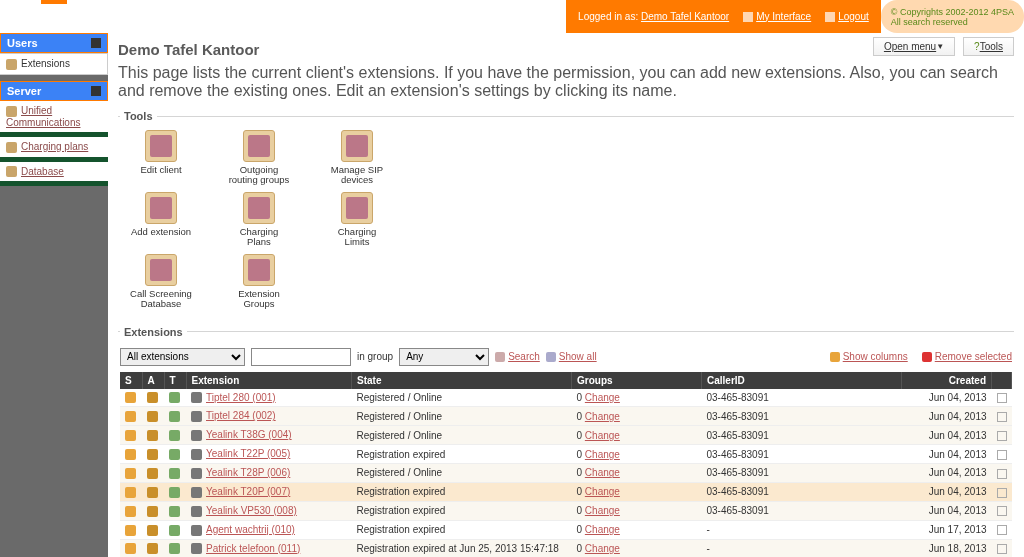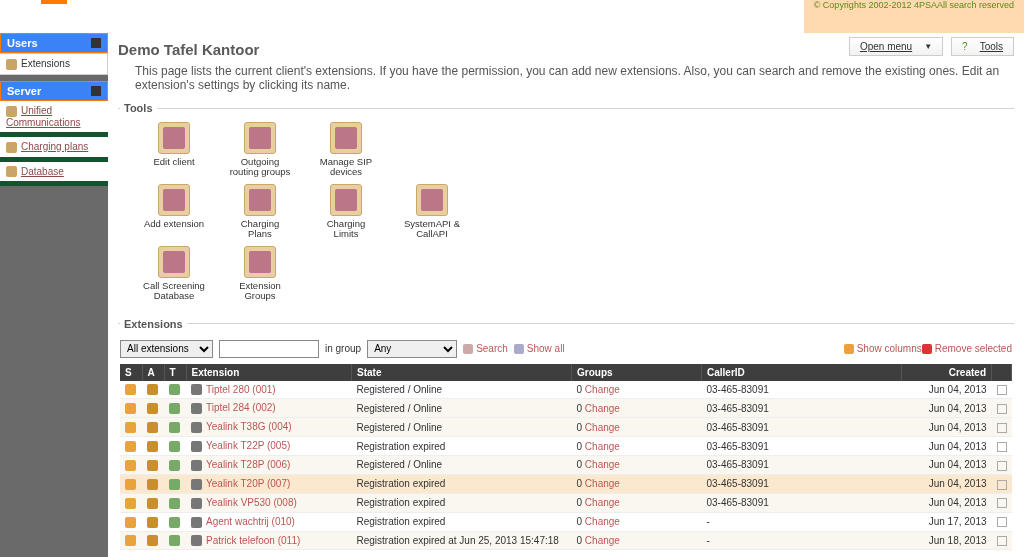--- a/index.html
+++ b/index.html
@@ -1,70 +1,70 @@
 <!DOCTYPE html>
 <html><head>
 <meta charset="utf-8">
 <style>
 * { margin: 0; padding: 0; box-sizing: border-box; }
 body { font-family: Arial, sans-serif; font-size: 11px; color: #333; background: #fff; width: 1024px; }
-a { color: #b55; cursor: pointer; }
+a { color: #b55; text-decoration: underline; cursor: pointer; }
 
 
 .top-bar { height: 33px; display: flex; justify-content: space-between; align-items: center; background: #fff; }
 .logo { padding: 0 8px; }
 .logo .brand { font-size: 19px; font-weight: bold; color: #3a3a3a; letter-spacing: -1px; }
 .logo .brand .hl { background: #ff7a00; color: #fff; padding: 0 2px; }
 .logo .sub { font-size: 12px; color: #ff7a00; letter-spacing: 0.5px; margin-top: 32px; }
 .top-right { display: flex; height: 100%; align-items: center; }
 .orange-bar { background: #ff7a00; color: #fff; height: 100%; display: flex; align-items: center; padding: 0 12px; font-size: 10px; gap: 14px; }
 .orange-bar a { color: #fff; text-decoration: underline; }
 .orange-bar .icon-mini { display:inline-block; width:10px; height:10px; background:#fff; opacity:.7; margin-right:3px; vertical-align:middle; }
-.cr-box { background: #ffd9b0; color: #7a3; height: 100%; display: flex; flex-direction: row; justify-content: center; padding: 0 10px; font-size: 9px; }
+.cr-box { background: #ffd9b0; color: #7a3; height: 100%; display: flex; flex-direction: column; justify-content: center; padding: 0 10px; font-size: 9px; border-radius: 16px; }
 .cr-box span { color: #5a8a1a; }
 
 
 .main { display: flex; }
 .sidebar { width: 108px; background: #6a6a6a; min-height: 524px; padding: 0; }
 .content { flex: 1; padding: 8px 10px 4px 10px; background: #fff; position: relative; }
 
 
 .side-header { background: #3b82f6; color: #fff; font-size: 11px; font-weight: bold; padding: 3px 6px; border: 1px solid #ff7a00; display: flex; justify-content: space-between; align-items: center; }
 .side-toggle { width: 10px; height: 10px; background: #333; display: inline-block; }
 .side-block { background: #fff; }
 .side-item { display: block; padding: 4px 6px; font-size: 10px; border-bottom: 5px solid #14532d; }
 .side-item .ic { display:inline-block; width:11px; height:11px; background:#c9a56a; margin-right:4px; vertical-align:middle; border-radius:2px; }
 .side-item a { color: #333; text-decoration: none; }
 .side-item.active { background: #fff; border: 1px solid #ccc; border-left:none; }
 
 
 .page-title { font-size: 15px; font-weight: bold; color: #5a5a5a; margin-bottom: 6px; }
-.page-desc { font-size: 12px; color: #555; margin-bottom: 10px; margin-left: 17px; }
+.page-desc { font-size: 16px; color: #555; margin-bottom: 10px; }
 .top-actions { position: absolute; top: 4px; right: 10px; display: flex; gap: 8px; }
-.top-actions .bt { border: 1px solid #ccc; padding: 3px 10px; font-size: 10px; background: linear-gradient(#fff,#f2f2f2); display:flex; align-items:center; gap:12px; }
+.top-actions .bt { border: 1px solid #ccc; padding: 3px 10px; font-size: 10px; background: linear-gradient(#fff,#f2f2f2); display:flex; align-items:center; gap:0; }
 .top-actions .bt .tri { font-size:8px; }
 
 
 fieldset { border: 1px solid #d5d5d5; border-left:none; border-right:none; border-bottom:none; margin-bottom: 6px; padding: 8px 2px 4px 2px; }
 legend { font-size: 11px; font-weight: bold; color: #555; padding: 0 4px; }
 
 
-.tools-row { display: flex; gap: 24px; margin-bottom: 6px; margin-left: 23px; }
+.tools-row { display: flex; gap: 36px; margin-bottom: 6px; margin-left: 10px; }
 .tool { width: 62px; text-align: center; font-size: 9.5px; line-height: 1.1; cursor:pointer; }
 .tool .ticon { width: 32px; height: 32px; margin: 0 auto 3px auto; background: #e9cfa0; border:1px solid #caa66a; border-radius:3px; position:relative; }
 .tool .ticon::after { content:''; position:absolute; inset:4px; background:#b78; border-radius:2px; }
 
 
 .filter-bar { display: flex; align-items: center; gap: 6px; font-size: 10px; margin: 2px 0 6px 0; }
 .filter-bar select, .filter-bar input[type=text] { border: 1px solid #888; padding: 1px 2px; font-size: 10px; height: 18px; }
-.filter-bar .sel1 { width: 93px; }
+.filter-bar .sel1 { width: 125px; }
 .filter-bar .txt { width: 100px; }
 .filter-bar .sel2 { width: 90px; }
 .filter-bar .lnk { display:inline-flex; align-items:center; gap:3px; }
-.filter-right { margin-left: auto; display:flex; }
+.filter-right { margin-left: auto; display:flex; gap:14px; }
 .ic-sm { display:inline-block; width:10px; height:10px; background:#e08; border-radius:2px; }
 .ic-sm.mag { background:#caa; }
 .ic-sm.list { background:#aac; }
 .ic-sm.cols { background:#e8a43a; }
 .ic-sm.del { background:#d33; }
 
 
 .tbl { width: 100%; border-collapse: collapse; font-size: 10px; }
 .tbl th { background: #3e3e3e; color: #fff; font-weight: bold; text-align: left; padding: 3px 5px; border-right: 1px solid #555; font-size:10px; }
 .tbl th.r { text-align: right; }
@@ -81,20 +81,28 @@
 </style>
 </head>
 <body>
 
 <div class="top-bar">
   <div class="logo">
     <div class="brand"><span>voiz</span><span class="hl">XL</span><span style="font-size:10px; vertical-align:top;">™</span></div>
     <div class="sub">TELECOM|SOLUTIONS</div>
   </div>
   <div class="top-right">
+    <div class="orange-bar">
+      <span>
+        <span>Logged in as:</span>
+        <a>Demo Tafel Kantoor</a>
+      </span>
+      <a><span class="icon-mini"></span><span>My Interface</span></a>
+      <a><span class="icon-mini"></span><span>Logout</span></a>
+    </div>
     <div class="cr-box">
       <span>© Copyrights 2002-2012 4PSA</span>
       <span>All search reserved</span>
     </div>
   </div>
 </div>
 
 <div class="main">
 
   <div class="sidebar">
@@ -136,21 +144,20 @@
       <legend>Tools</legend>
       <div class="tools-row">
         <div class="tool"><div class="ticon"></div><span>Edit client</span></div>
         <div class="tool"><div class="ticon"></div><span>Outgoing routing groups</span></div>
         <div class="tool"><div class="ticon"></div><span>Manage SIP devices</span></div>
       </div>
       <div class="tools-row">
         <div class="tool"><div class="ticon"></div><span>Add extension</span></div>
         <div class="tool"><div class="ticon"></div><span>Charging Plans</span></div>
         <div class="tool"><div class="ticon"></div><span>Charging Limits</span></div>
-        <div class="tool"><div class="ticon"></div><span>SystemAPI &amp; CallAPI</span></div>
       </div>
       <div class="tools-row">
         <div class="tool"><div class="ticon"></div><span>Call Screening Database</span></div>
         <div class="tool"><div class="ticon"></div><span>Extension Groups</span></div>
       </div>
     </fieldset>
 
     <fieldset>
       <legend>Extensions</legend>
 

